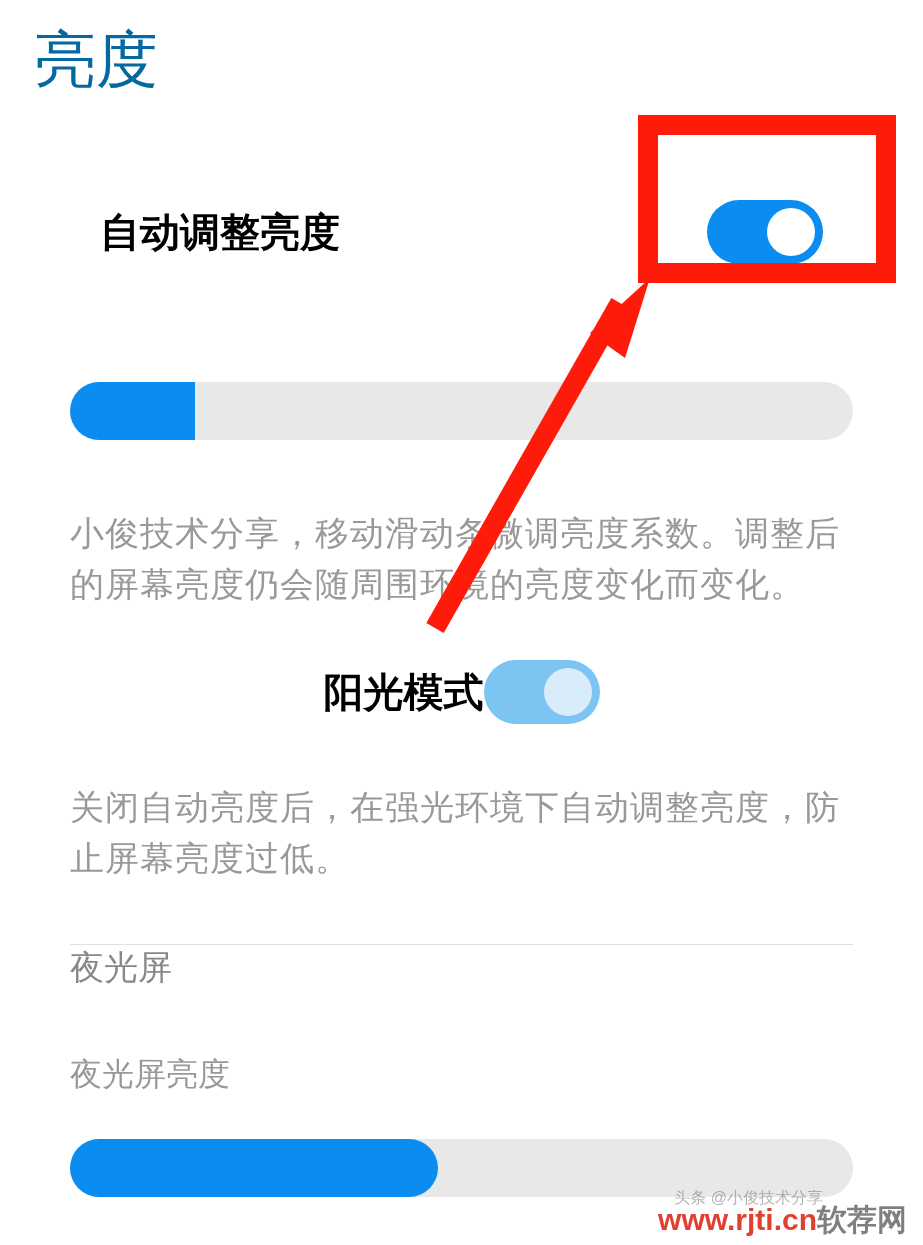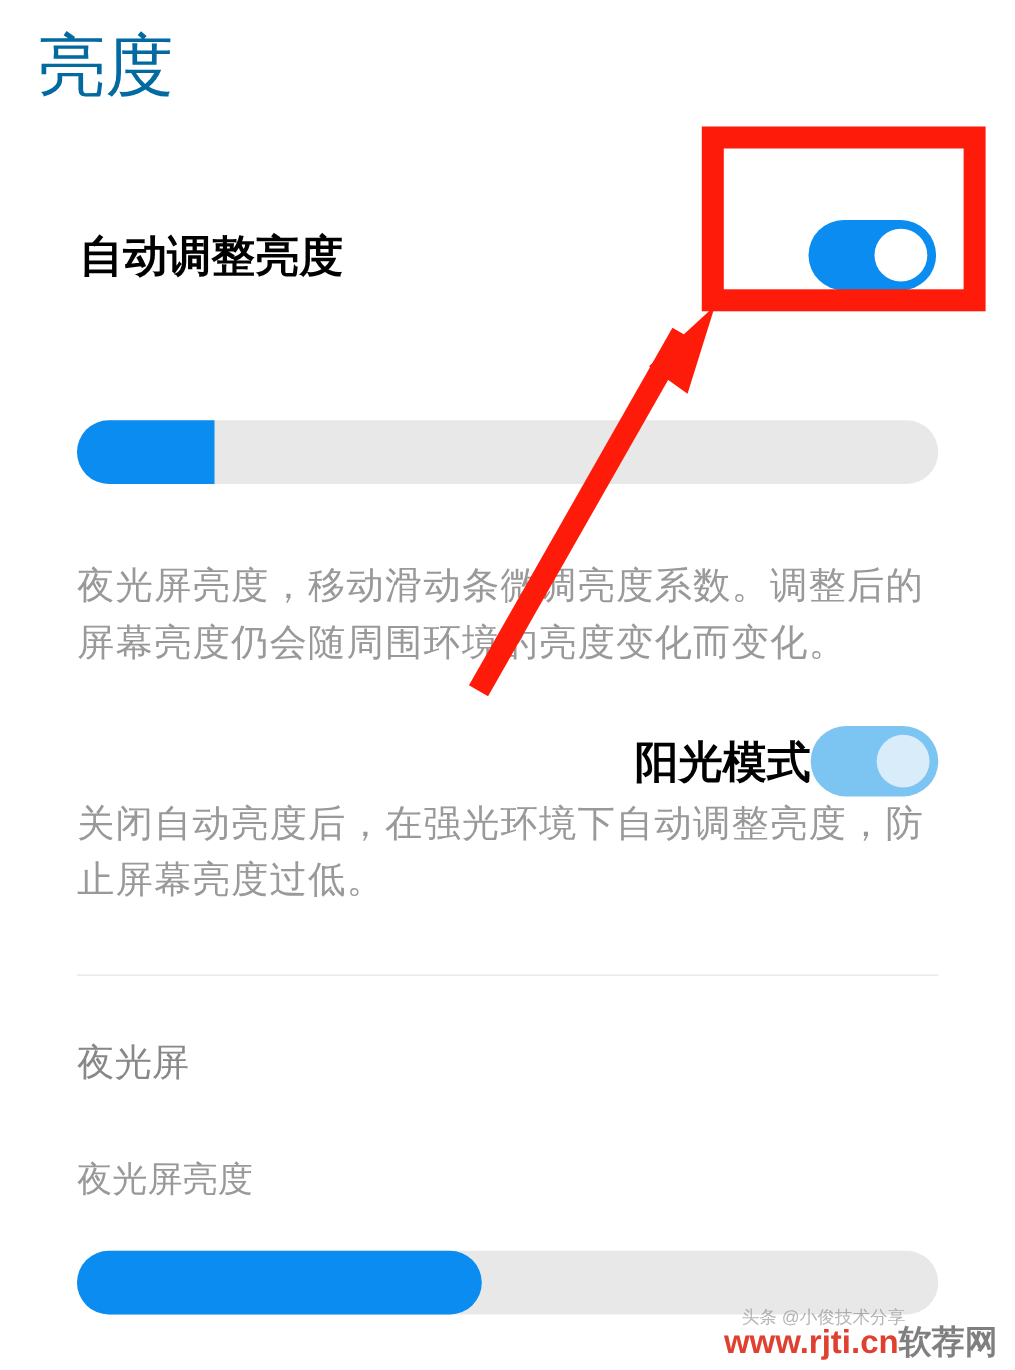--- a/index.html
+++ b/index.html
@@ -18,21 +18,21 @@
     .page-title {
       font-size: 62px;
       font-weight: 500;
       color: #0369a1;
       padding: 18px 70px 40px 34px;
     }
     .setting-row {
       display: flex;
       justify-content: space-between;
       align-items: center;
-      padding: 0 72px;
+      padding: 0 100px;
       margin-top: 58px;
       margin-bottom: 20px;
     }
     .setting-label {
       font-size: 40px;
       font-weight: 600;
       color: #000000;
     }
     .toggle {
       width: 116px;
@@ -85,42 +85,42 @@
     .description {
       font-size: 34px;
       color: #999999;
       line-height: 1.5;
       padding: 0 70px;
       margin-top: 68px;
       letter-spacing: 1px;
     }
     .sunshine-row {
       display: flex;
-      justify-content: flex-end;
+      justify-content: center;
       align-items: center;
       padding: 0 70px;
       margin-top: 50px;
     }
     .sunshine-desc {
       font-size: 34px;
       color: #999999;
       line-height: 1.5;
       padding: 0 70px;
+      margin-top: 58px;
       letter-spacing: 1px;
     }
     .divider {
       height: 1px;
       background: #e0e0e0;
       margin: 60px 70px 0 70px;
     }
     .section-header {
       font-size: 34px;
       color: #888888;
       padding: 0 70px;
-      margin-top: 56px;
       font-weight: 400;
     }
     .sub-label {
       font-size: 32px;
       color: #999999;
       padding: 0 70px;
       margin-top: 62px;
     }
     .night-slider-wrap {
       padding: 0 70px;
@@ -176,21 +176,21 @@
     <div class="toggle-thumb"></div>
   </div>
 </div>
 
 <div class="slider-wrap">
   <div class="slider">
     <div class="slider-fill" style="width:16%"></div>
   </div>
 </div>
 
-<p class="description">夜光屏亮度，移动滑动条微调亮度系数。调整后的屏幕亮度仍会随周围环境的亮度变化而变化。</p>
+<p class="description">小俊技术分享，移动滑动条微调亮度系数。调整后的屏幕亮度仍会随周围环境的亮度变化而变化。</p>
 
 <div class="sunshine-row">
   <span class="setting-label">阳光模式</span>
   <div class="toggle on-light">
     <div class="toggle-thumb"></div>
   </div>
 </div>
 
 <p class="sunshine-desc">关闭自动亮度后，在强光环境下自动调整亮度，防止屏幕亮度过低。</p>
 

